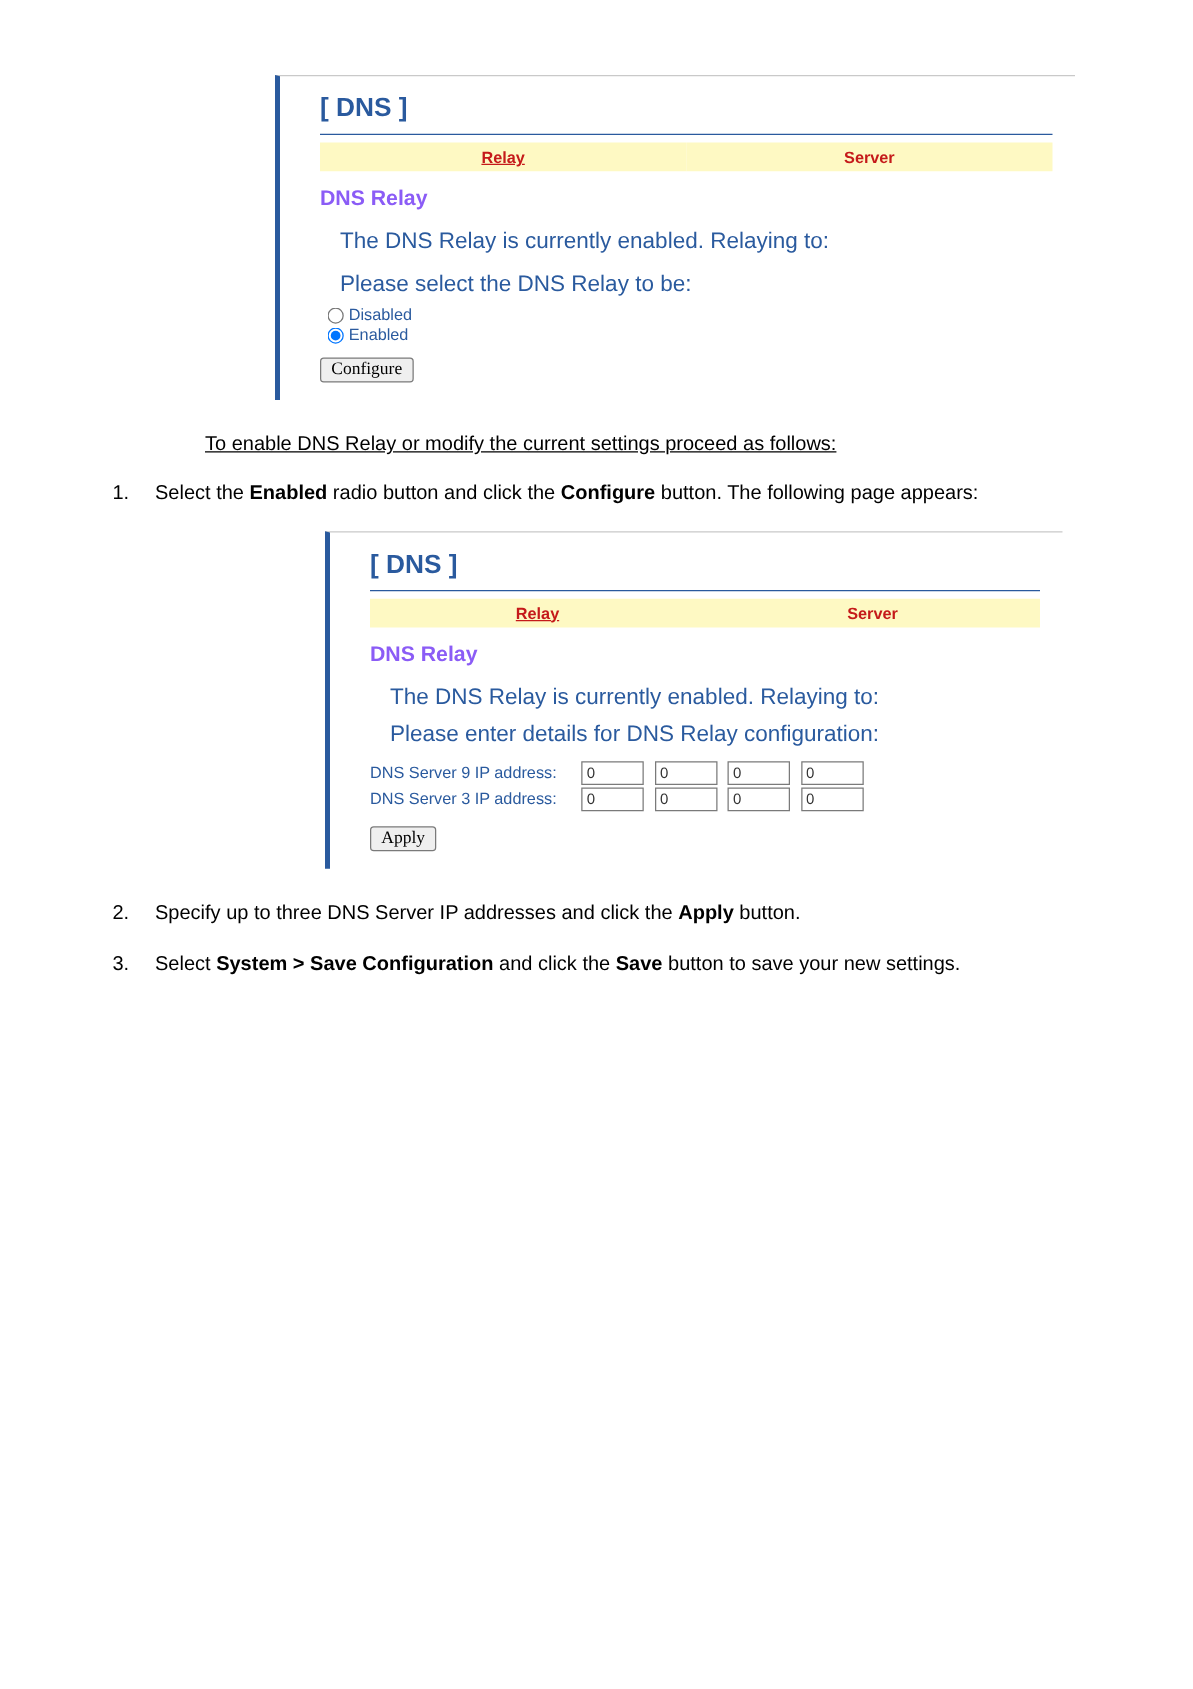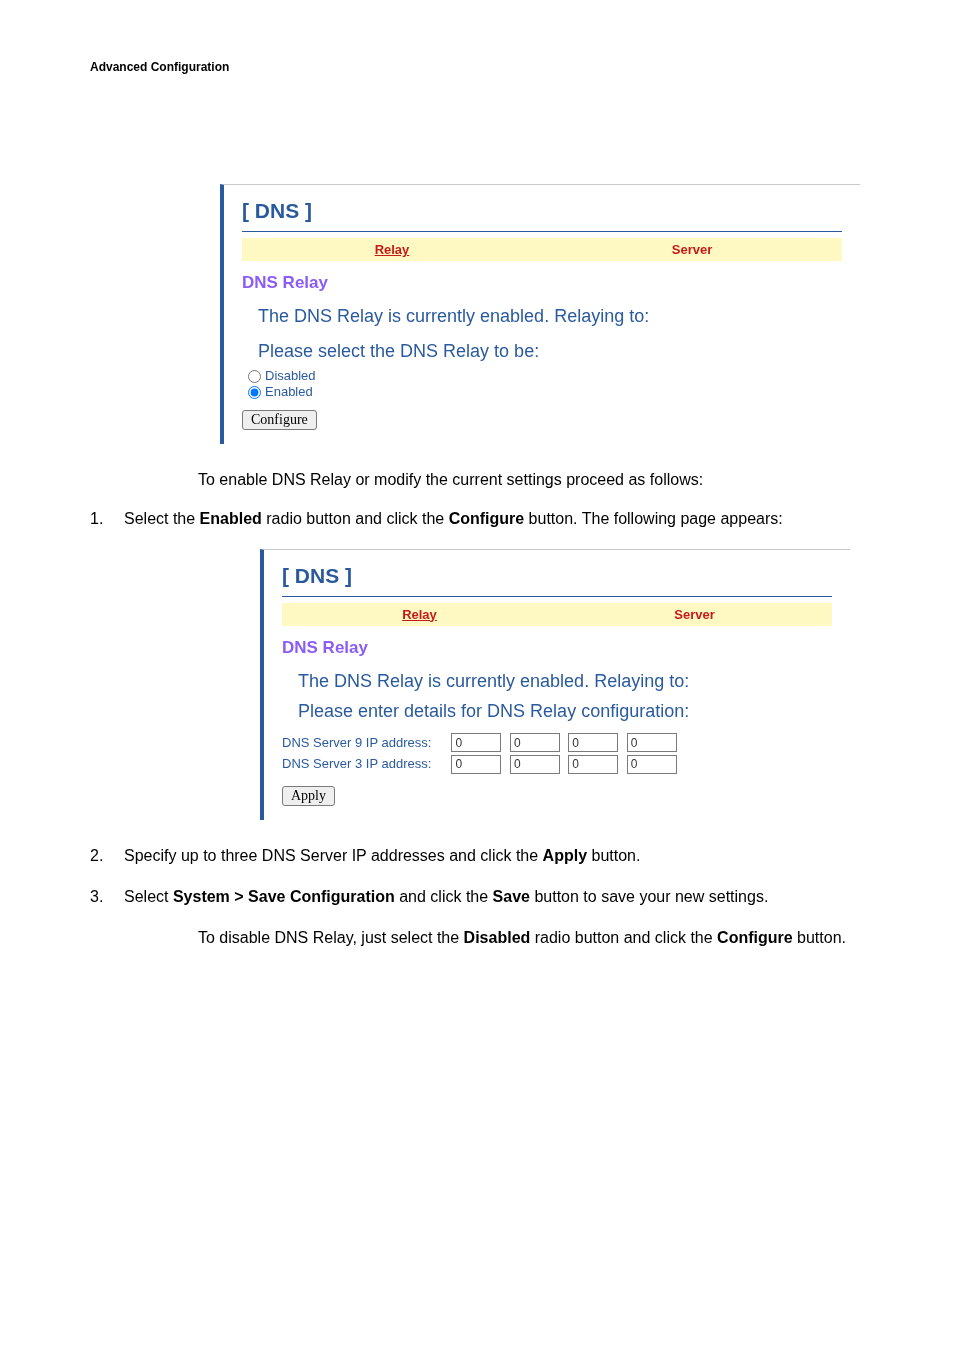--- a/index.html
+++ b/index.html
@@ -23,22 +23,23 @@
     font-weight: bold;
     color: #000;
     margin-bottom: 110px;
   }
   .body-text {
     font-size: 16px;
     line-height: 1.45;
     color: #000;
   }
   .main-col {
-    margin-left: 108px;
+    margin-left: 74px;
     margin-right: 0;
+    text-decoration: underline;
   }
   .list-block {
     margin-left: 165px;
     margin-right: 0;
   }
   ol.custom {
     list-style: none;
     padding-left: 0;
     margin: 0;
   }
@@ -49,21 +50,21 @@
   }
   ol.custom li .num {
     position: absolute;
     left: 0;
     top: 0;
   }
   .panel {
     border-left: 4px solid #2a5a9e;
     border-top: 1px solid #c9c9c9;
     background: #fff;
-    padding: 14px 18px 14px 18px;
+    padding: 14px 18px 14px 32px;
     margin-bottom: 24px;
     box-sizing: border-box;
   }
   .panel1 {
     margin-left: 130px;
     width: 640px;
   }
   .panel2 {
     margin-left: 170px;
     width: 590px;
@@ -162,21 +163,20 @@
   hr.thin {
     border: none;
     border-top: 1px solid #2a5a9e;
     margin: 4px 0 6px 0;
   }
 </style>
 </head>
 <body>
 
 <div class="page">
-  <div class="header">Advanced Configuration</div>
 
   <div class="panel panel1">
     <div class="dns-title">[ DNS ]</div>
     <hr class="thin">
     <table class="tabs-table">
       <tbody>
           <tr>
         <td class="active"><a>Relay</a></td>
         <td class="inactive">Server</td>
       </tr>
@@ -241,17 +241,14 @@
     <li>
       <span class="num">2.</span>
       <span>Specify up to three DNS Server IP addresses and click the </span><b>Apply</b><span> button.</span>
     </li>
     <li>
       <span class="num">3.</span>
       <span>Select </span><b>System &gt; Save Configuration</b><span> and click the </span><b>Save</b><span> button to save your new settings.</span>
     </li>
   </ol>
 
-  <p class="body-text main-col">
-    <span>To disable DNS Relay, just select the </span><b>Disabled</b><span> radio button and click the </span><b>Configure</b><span> button.</span>
-  </p>
 
 </div>
 
 </body></html>

